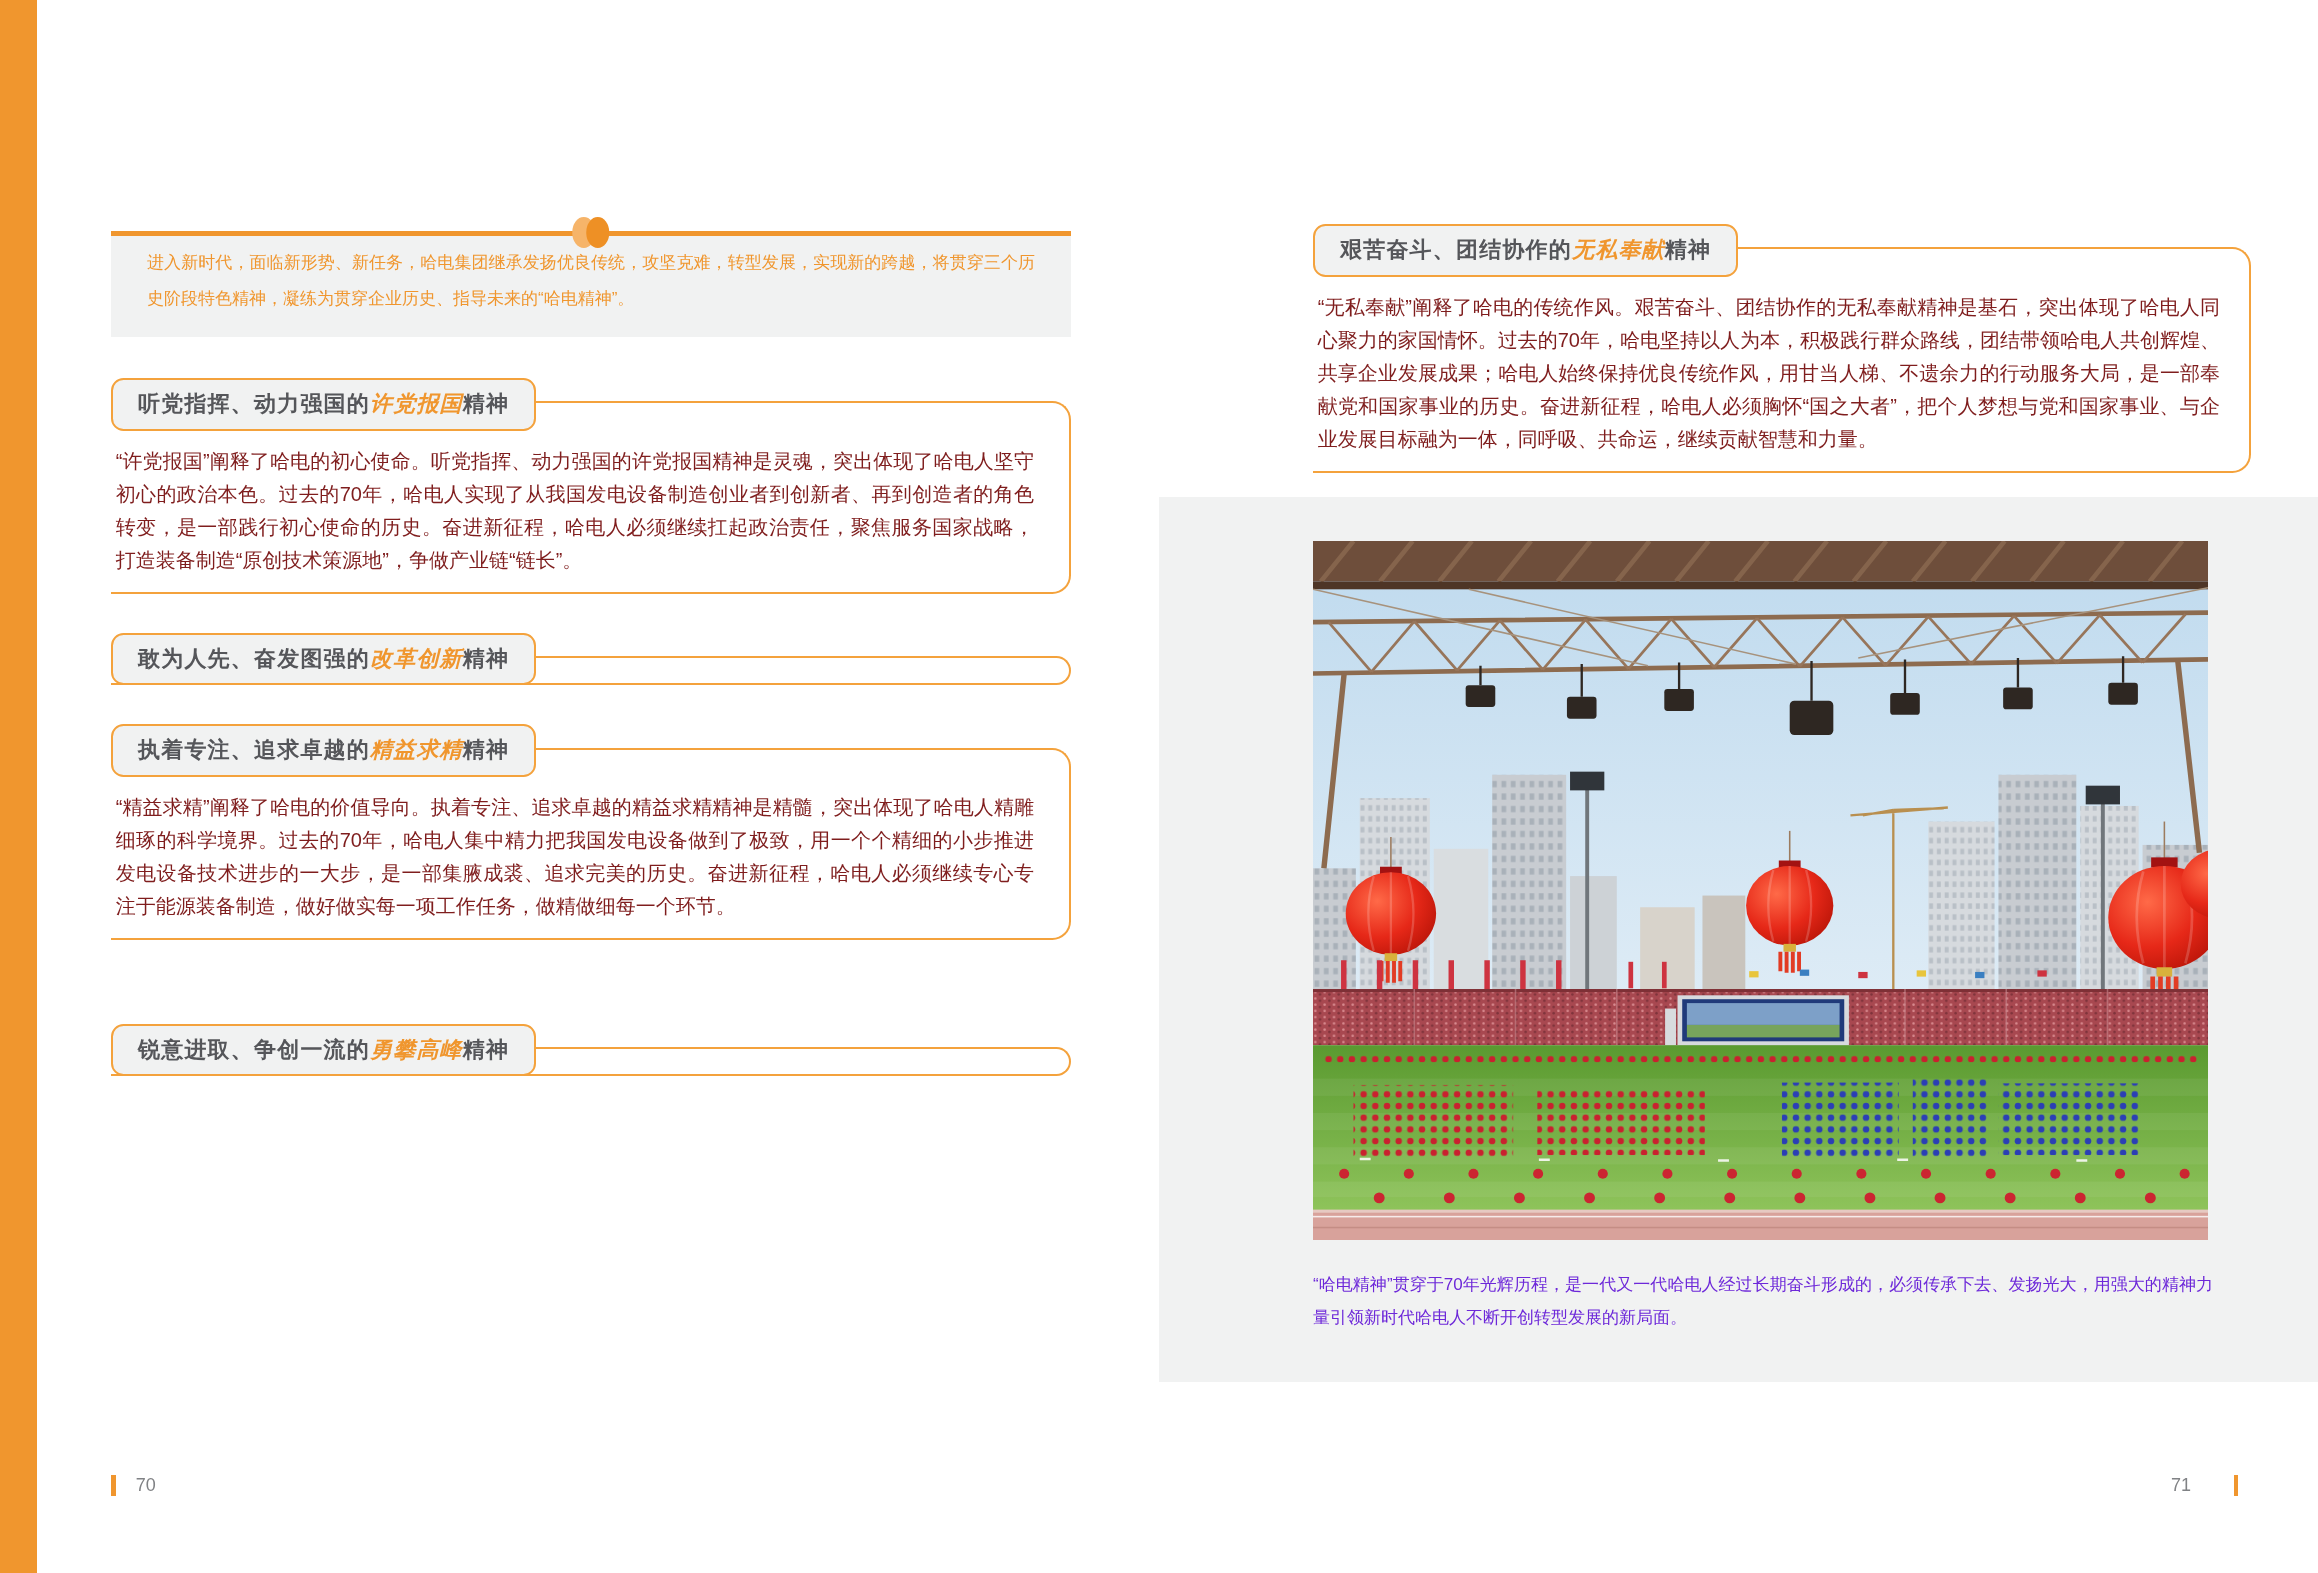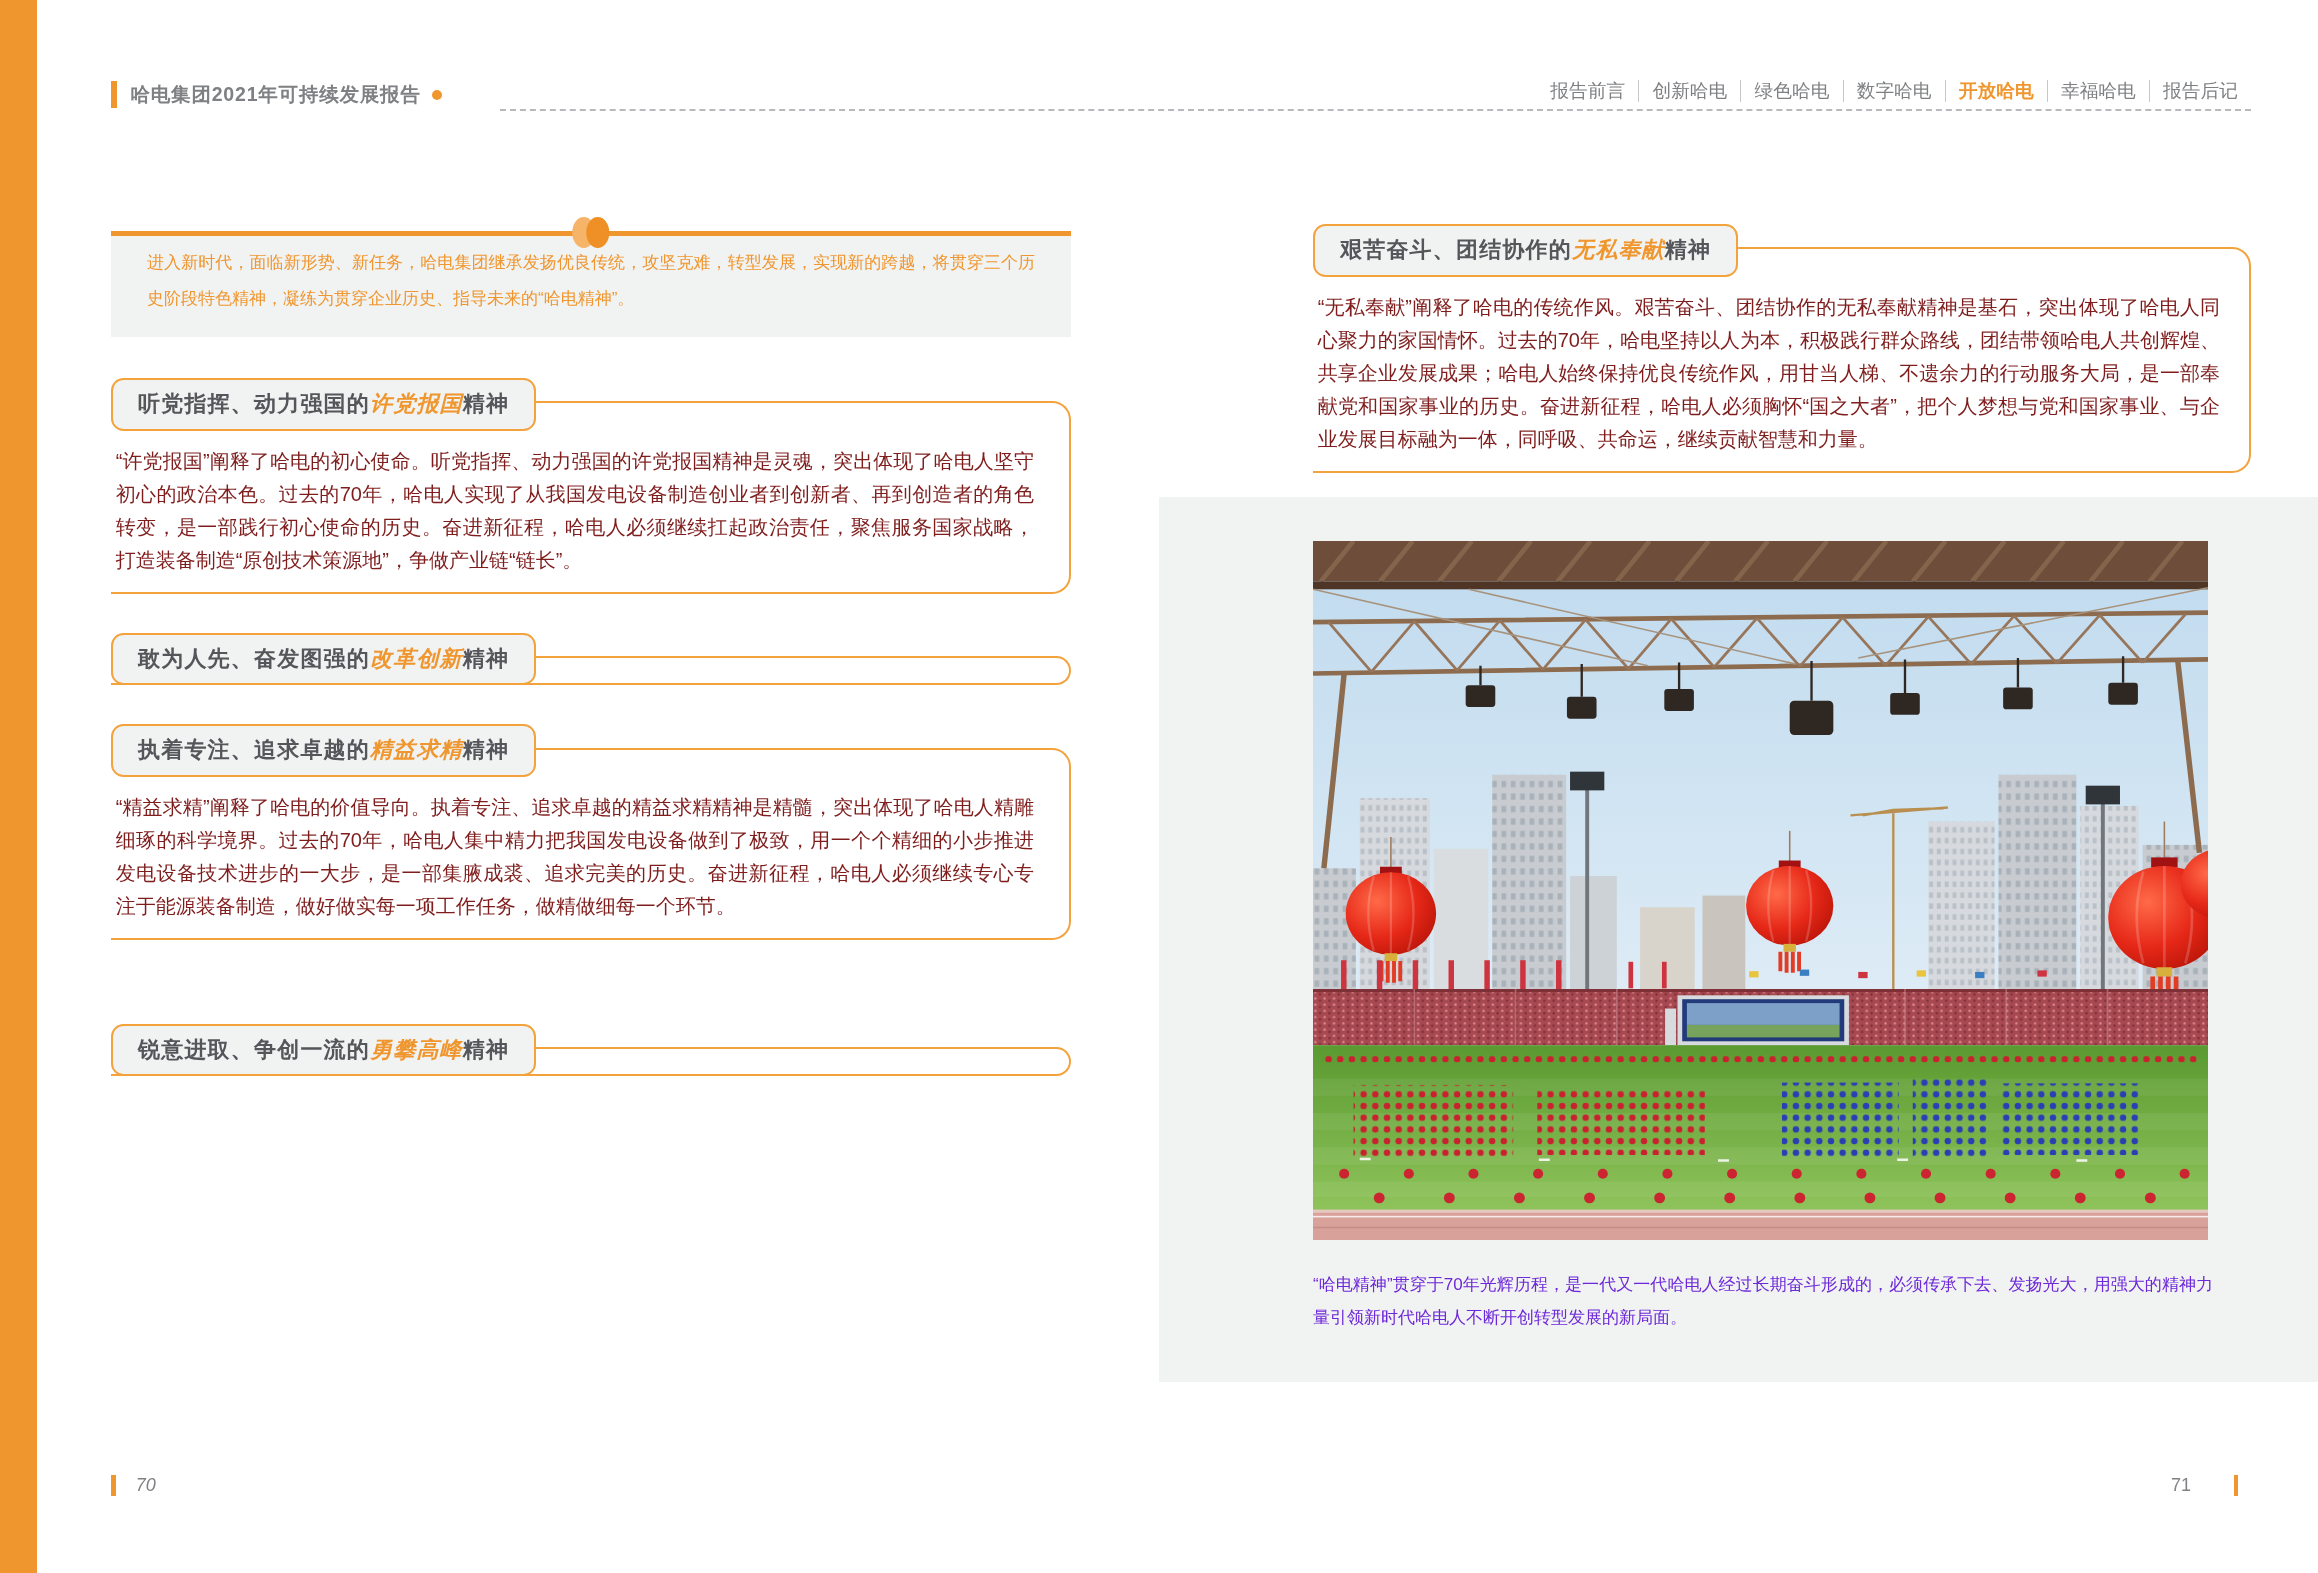--- a/index.html
+++ b/index.html
@@ -45,49 +45,32 @@
   
   .gray-panel{position:absolute;left:1159px;top:497px;width:1160px;height:885px;background:#F1F2F2;}
   .photo{position:absolute;left:154px;top:44px;width:895px;height:699px;overflow:hidden;}
   .photo svg{display:block;}
   .photo-caption{position:absolute;left:154px;top:771px;width:900px;font-size:17px;line-height:33px;
                  color:#6d28d9;text-align:justify;}
 
   
   .pageno{position:absolute;display:flex;align-items:center;font-size:18px;color:#808285;}
   .pageno .bar{width:4.7px;height:21px;background:#F0962E;}
-  .pageno-left{left:111px;top:1475px;font-style:italic;}
+  .pageno-left{left:111px;top:1475px;}
   .pageno-left .bar{margin-right:20px;}
   .pageno-right{left:2171px;top:1475px;gap:24px;}
   .pageno-right .bar{margin-left:18.7px;}
 </style>
 </head>
 <body>
 
 <div class="page">
 
   <div class="spine"></div>
 
-  <div class="topbar">
-    <div class="topbar-title">
-      <span class="tick"></span>
-      <span class="report-title">哈电集团2021年可持续发展报告</span>
-      <span class="hdr-dot"></span>
-    </div>
-    <div class="dash-rule"></div>
-    <nav class="topnav">
-      <span class="nav-item">报告前言</span>
-      <span class="nav-item">创新哈电</span>
-      <span class="nav-item">绿色哈电</span>
-      <span class="nav-item">数字哈电</span>
-      <span class="nav-item active">开放哈电</span>
-      <span class="nav-item">幸福哈电</span>
-      <span class="nav-item">报告后记</span>
-    </nav>
-  </div>
 
   <div class="left-col">
 
     <div class="intro-box">
       <span class="intro-logo">
           <span class="c1"></span>
           <span class="c2"></span>
         </span>
       <div class="intro-text">进入新时代，面临新形势、新任务，哈电集团继承发扬优良传统，攻坚克难，转型发展，实现新的跨越，将贯穿三个历史阶段特色精神，凝练为贯穿企业历史、指导未来的“哈电精神”。</div>
     </div>

